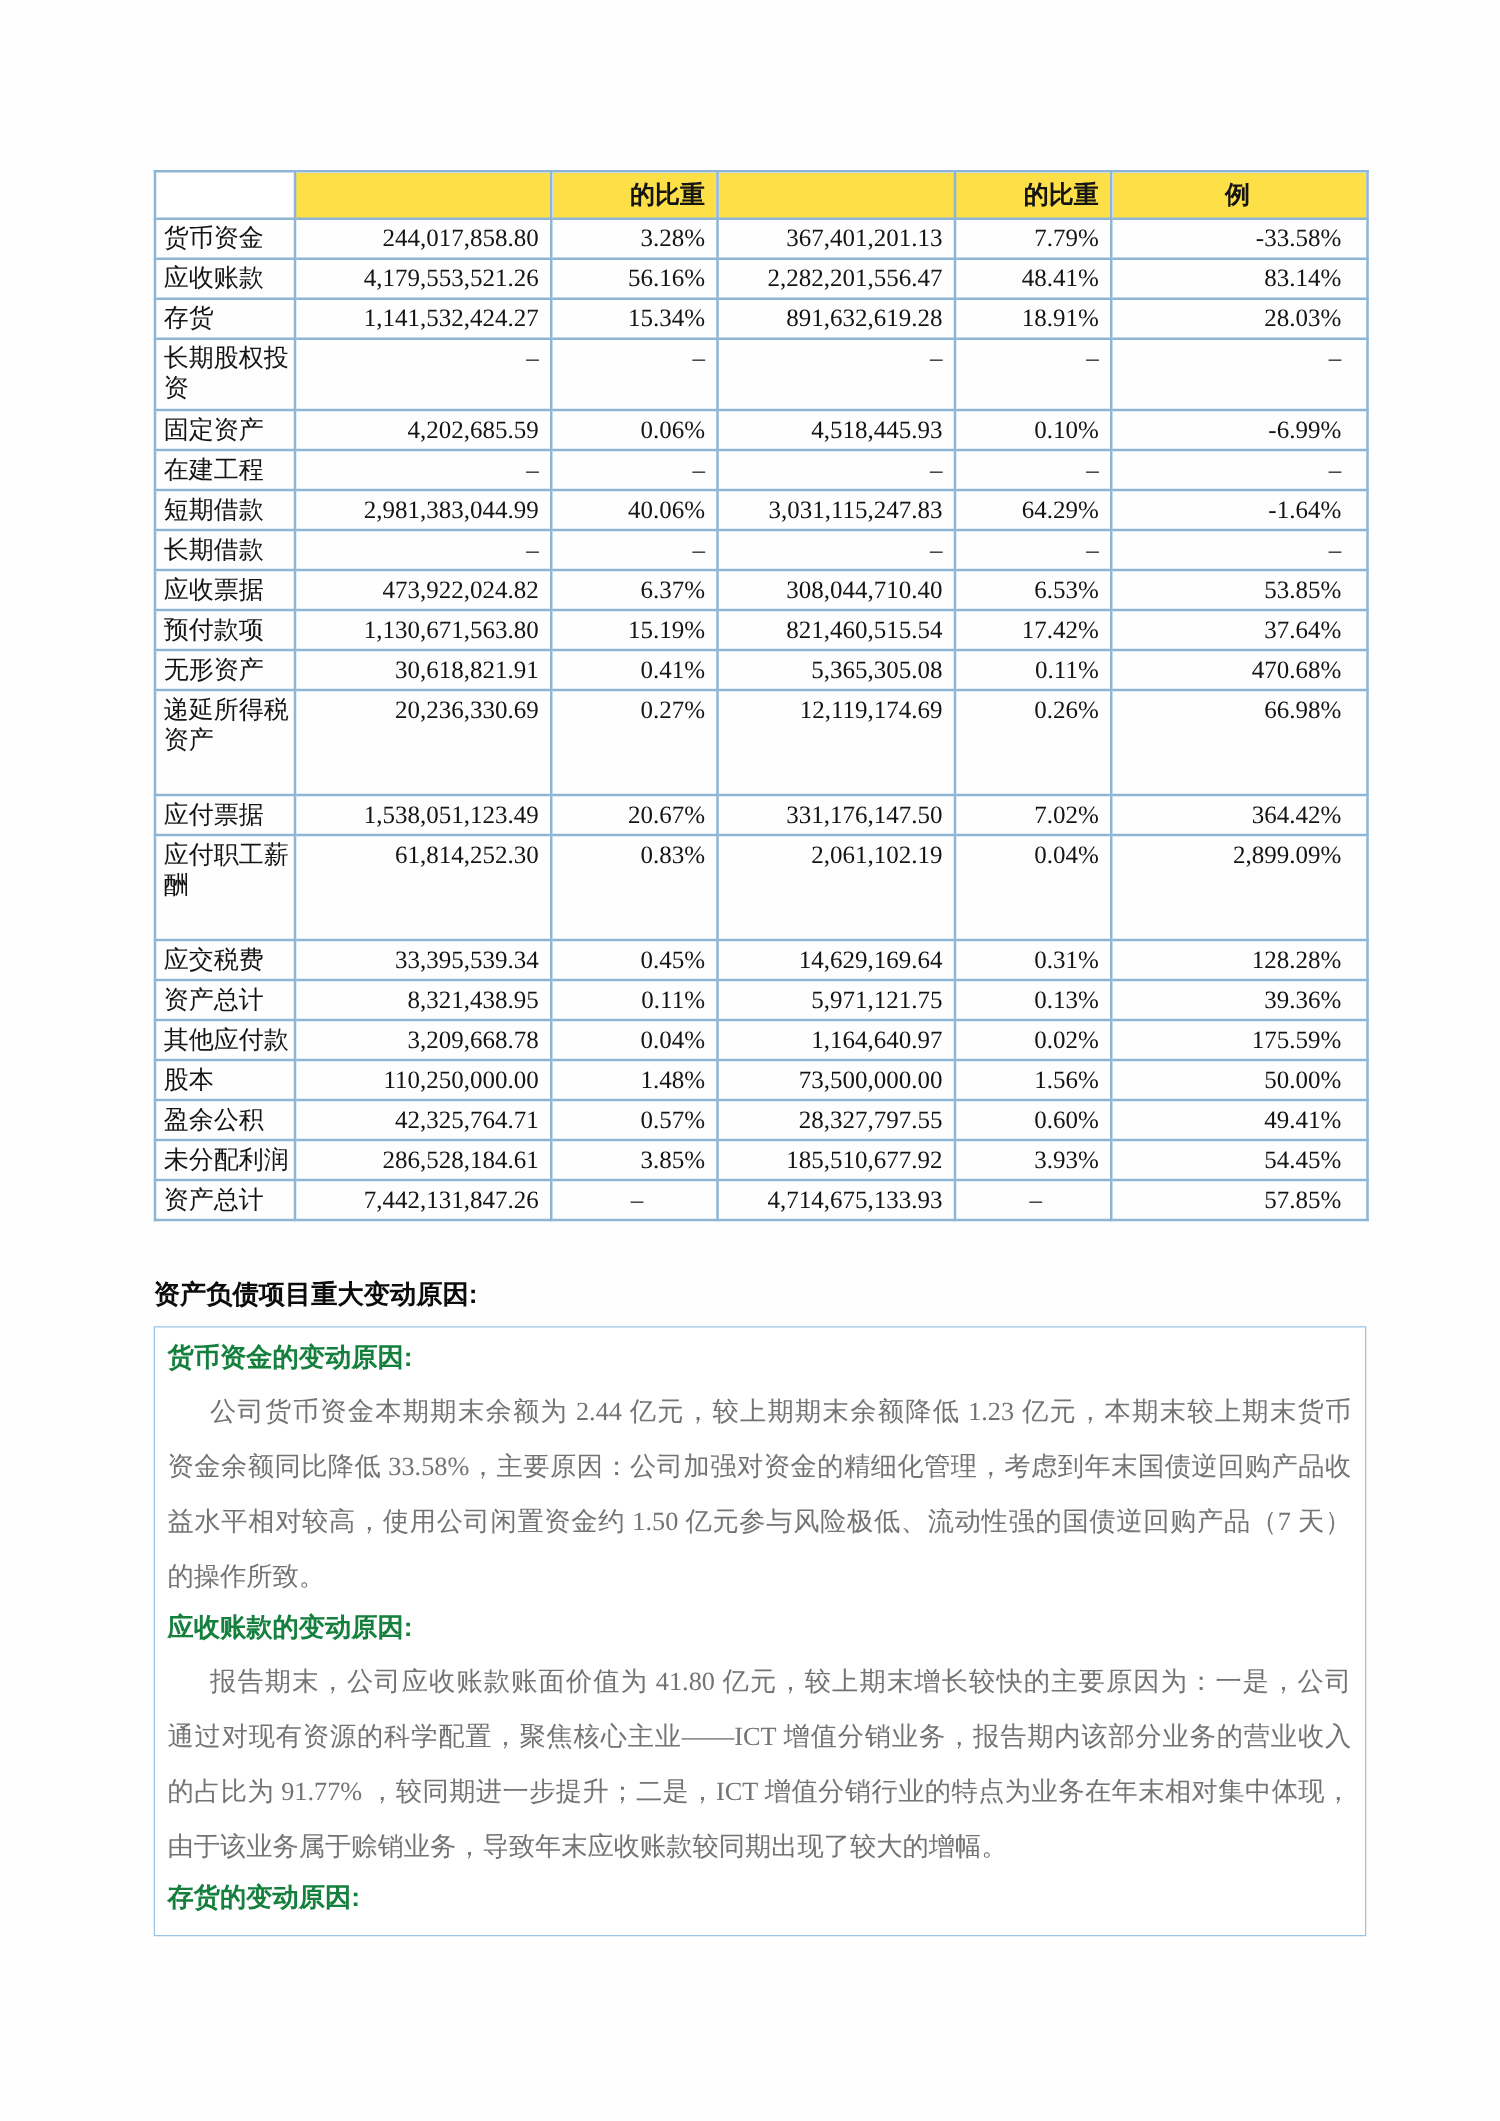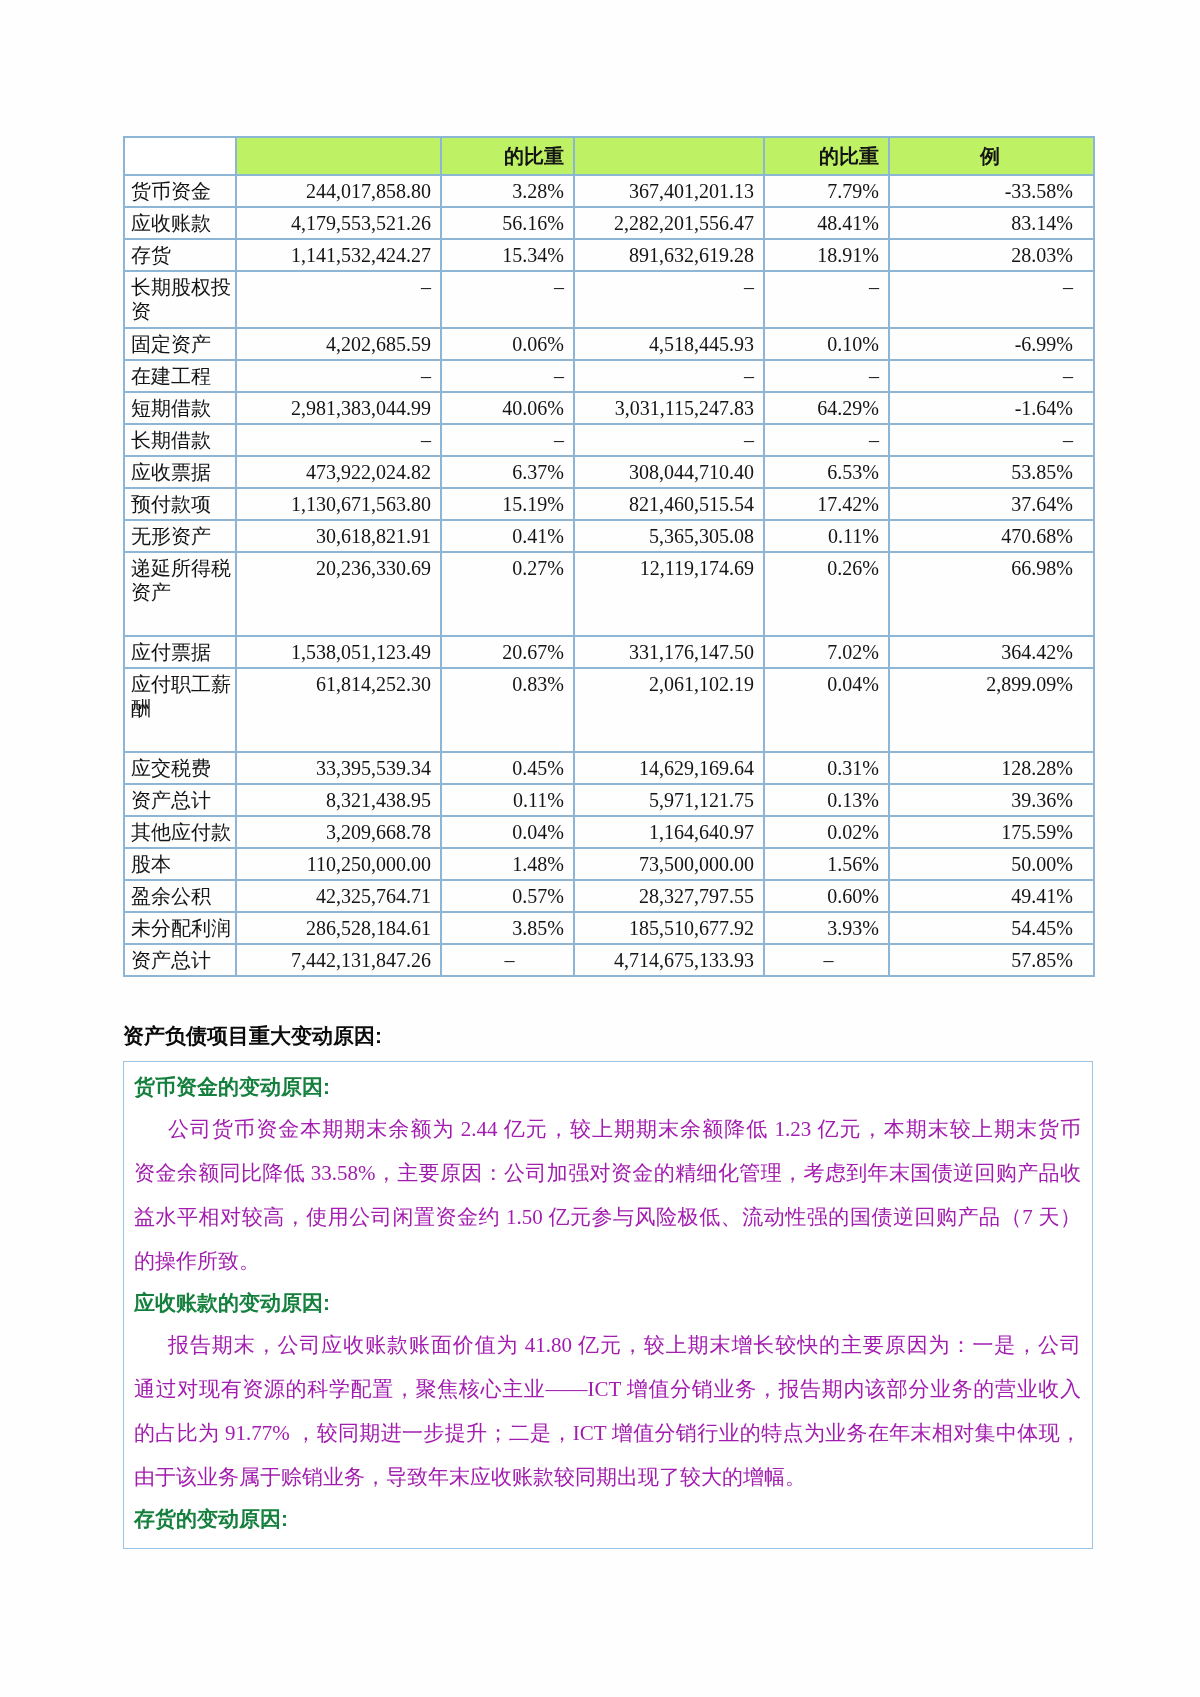--- a/index.html
+++ b/index.html
@@ -15,21 +15,21 @@
   table.fin{
     border-collapse:collapse;table-layout:fixed;width:970px;
   }
   table.fin th, table.fin td{
     border:2px solid #8db6d6;
     font-size:20px;line-height:24px;vertical-align:top;
     padding:3px 9px 3px 6px;
     overflow:hidden;
   }
   table.fin th{
-    background:#bef264;height:30px;font-weight:bold;
+    background:#fde047;height:30px;font-weight:bold;
     text-align:right;vertical-align:middle;
   }
   table.fin th.first{background:#ffffff;}
   table.fin th.center{text-align:center;}
   table.fin td.lbl{text-align:left;padding-right:1px;word-break:break-all;}
   table.fin td.num{text-align:right;}
   table.fin td:nth-child(6){padding-right:20px;}
   table.fin tr{height:30px;}
   table.fin tbody tr:nth-child(4){height:57px;}
   table.fin tbody tr:nth-child(12){height:84px;}
@@ -49,21 +49,21 @@
     background:#ffffff;
   }
   .r-head{
     font-family:"Liberation Sans","DejaVu Sans",sans-serif;
     font-weight:bold;font-size:21px;line-height:40px;color:#15803d;
   }
   .r-para{margin:0;}
   .r-line{
     font-size:21px;line-height:44px;
     text-align:justify;text-align-last:justify;
-    color:#a21caf;
+    color:#737373;
   }
   .r-line.first{padding-left:34px;}
   .r-line.last{text-align-last:left;}
 </style>
 </head>
 <body>
 
 <div class="page">
   <div class="content">
 

